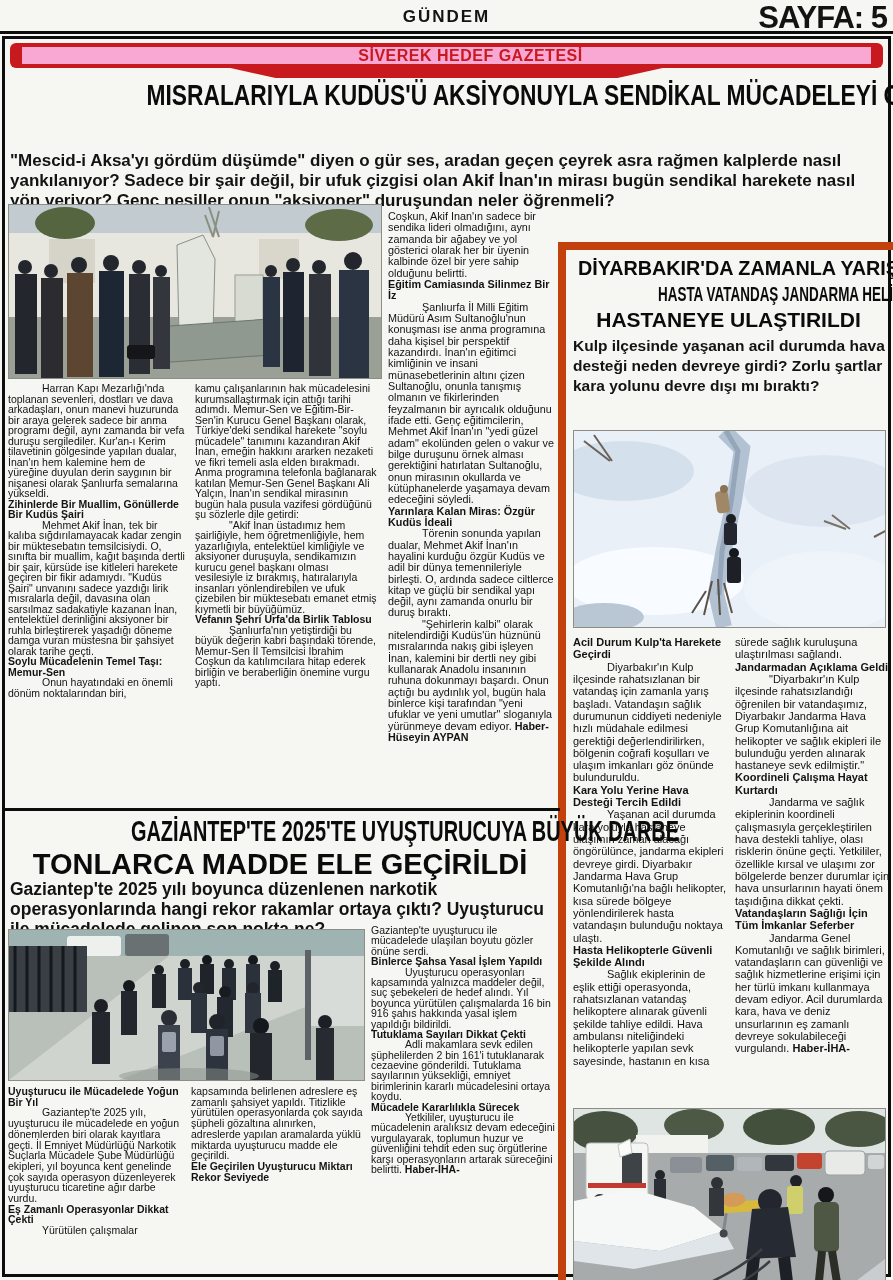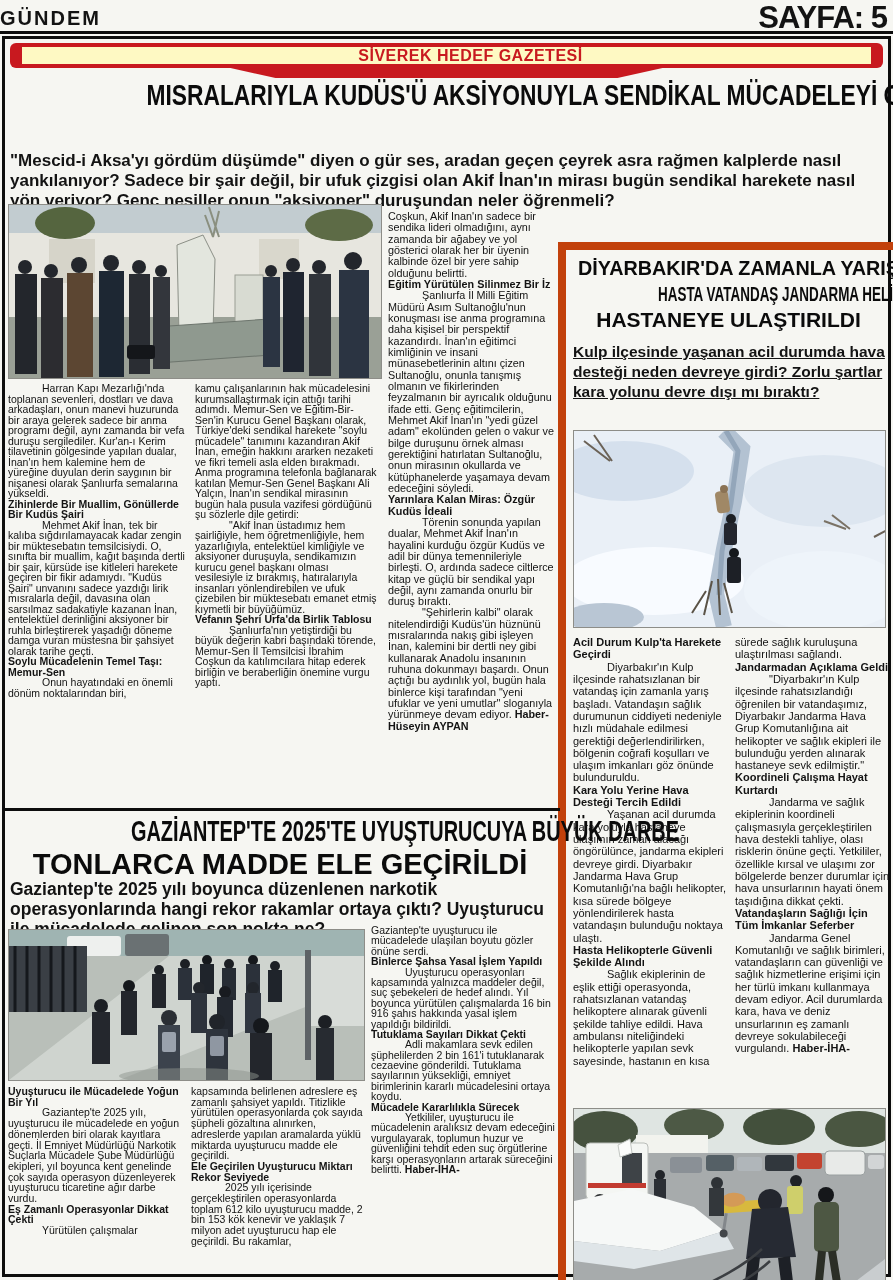--- a/index.html
+++ b/index.html
@@ -1,42 +1,42 @@
 <!DOCTYPE html>
 <html lang="tr"><head>
 <meta charset="utf-8">
 <style>
   html,body{margin:0;padding:0;background:#d8d8d4;}
   .page{position:relative;width:893px;height:1280px;background:#f6f6f2;
         font-family:"Liberation Sans",sans-serif;color:#131313;overflow:hidden;margin:0 auto;}
   .abs{position:absolute;}
   
   .hdr-date{left:6px;top:0px;font-size:25px;font-weight:bold;letter-spacing:-1px;}
-  .hdr-section{left:0;right:0;top:7px;font-size:20px;font-weight:bold;letter-spacing:2px;}
+  .hdr-section{left:0;right:0;top:7px;text-align:center;font-size:17px;font-weight:bold;letter-spacing:2px;}
   .hdr-page{right:6px;top:0px;font-size:31px;font-weight:bold;letter-spacing:-1px;}
   .hdr-rule{left:0;top:31px;width:893px;height:3px;background:#0d0d0d;}
   .frame{left:2px;top:36px;width:883px;height:1235px;border:3px solid #0d0d0d;}
   
   .banner{left:10px;top:43px;width:873px;height:25px;background:var(--red);border-radius:6px;}
-  .banner-strip{position:absolute;left:12px;right:12px;top:4px;bottom:4px;background:#fef9c3;
+  .banner-strip{position:absolute;left:12px;right:12px;top:4px;bottom:4px;background:#f9a8d4;
                 display:flex;align-items:center;justify-content:center;padding-left:48px;}
   .banner-title{color:var(--red);font-weight:bold;font-size:16px;letter-spacing:.5px;white-space:nowrap;}
   .banner-tab{left:50%;top:67px;width:450px;height:11px;transform:translateX(-50%);
               background:var(--red);clip-path:polygon(1% 0,99% 0,88% 100%,12% 100%);}
   
   .headline{text-align:center;font-weight:bold;color:#0b0b0b;}
   .fitline{display:inline-block;white-space:nowrap;}
   .m-headline{left:8px;top:76px;width:877px;font-size:30px;line-height:37px;}
   .m-lead{left:10px;top:151px;width:872px;font-size:17px;font-weight:bold;line-height:1.17;}
   .n-rule{left:2px;top:808px;width:558px;height:3px;background:#0d0d0d;}
   .n-headline{left:6px;top:815px;width:548px;font-size:29px;line-height:33px;}
   .n-lead{left:10px;top:880px;width:545px;font-size:17.5px;font-weight:bold;line-height:1.14;}
   .heli-box{left:558px;top:198px;width:329px;height:1070px;border:8px solid #c2410c;margin-top:44px;}
   .h-headline{left:2px;top:5px;width:321px;font-size:21px;line-height:26px;}
-  .h-lead{left:7px;top:92px;width:315px;font-size:15.5px;font-weight:bold;line-height:1.28;text-decoration:underline;}
+  .h-lead{left:7px;top:86px;width:315px;font-size:15.5px;font-weight:bold;line-height:1.28;}
   
   .photo{border:1px solid #8d8d88;background:#ccc;overflow:hidden;}
   .photo svg{display:block;}
   .m-photo{left:8px;top:204px;width:372px;height:173px;}
   .h-photo1{left:7px;top:180px;width:311px;height:196px;}
   .h-photo2{left:7px;top:858px;width:311px;height:204px;}
   .n-photo{left:8px;top:929px;width:355px;height:150px;}
   
   .colblock{overflow:hidden;text-align:left;}
   .colblock p{margin:0;}
@@ -123,21 +123,21 @@
       <p class="para">Onun hayatındaki en önemli dönüm noktalarından biri,</p>
     </div>
   <div class="abs colblock m-col2">
       <p class="para noindent">kamu çalışanlarının hak mücadelesini kurumsallaştırmak için attığı tarihi adımdı. Memur-Sen ve Eğitim-Bir-Sen'in Kurucu Genel Başkanı olarak, Türkiye'deki sendikal harekete "soylu mücadele" tanımını kazandıran Akif İnan, emeğin hakkını ararken nezaketi ve fikri temeli asla elden bırakmadı. Anma programına telefonla bağlanarak katılan Memur-Sen Genel Başkanı Ali Yalçın, İnan'ın sendikal mirasının bugün hala pusula vazifesi gördüğünü şu sözlerle dile getirdi:</p>
       <p class="para">"Akif İnan üstadımız hem şairliğiyle, hem öğretmenliğiyle, hem yazarlığıyla, entelektüel kimliğiyle ve aksiyoner duruşuyla, sendikamızın kurucu genel başkanı olması vesilesiyle iz bırakmış, hatıralarıyla insanları yönlendirebilen ve ufuk çizebilen bir müktesebatı emanet etmiş kıymetli bir büyüğümüz.</p>
       <p class="subhead">Vefanın Şehri Urfa'da Birlik Tablosu</p>
       <p class="para">Şanlıurfa'nın yetiştirdiği bu büyük değerin kabri başındaki törende, Memur-Sen İl Temsilcisi İbrahim Coşkun da katılımcılara hitap ederek birliğin ve beraberliğin önemine vurgu yaptı.</p>
     </div>
   <div class="abs colblock m-col3">
       <p class="para noindent">Coşkun, Akif İnan'ın sadece bir sendika lideri olmadığını, aynı zamanda bir ağabey ve yol gösterici olarak her bir üyenin kalbinde özel bir yere sahip olduğunu belirtti.</p>
-      <p class="subhead">Eğitim Yürütülen Silinmez Bir İz</p>
+      <p class="subhead">Eğitim Camiasında Silinmez Bir İz</p>
       <p class="para">Şanlıurfa İl Milli Eğitim Müdürü Asım Sultanoğlu'nun konuşması ise anma programına daha kişisel bir perspektif kazandırdı. İnan'ın eğitimci kimliğinin ve insani münasebetlerinin altını çizen Sultanoğlu, onunla tanışmış olmanın ve fikirlerinden feyzalmanın bir ayrıcalık olduğunu ifade etti. Genç eğitimcilerin, Mehmet Akif İnan'ın "yedi güzel adam" ekolünden gelen o vakur ve bilge duruşunu örnek alması gerektiğini hatırlatan Sultanoğlu, onun mirasının okullarda ve kütüphanelerde yaşamaya devam edeceğini söyledi.</p>
       <p class="subhead">Yarınlara Kalan Miras: Özgür Kudüs İdeali</p>
       <p class="para">Törenin sonunda yapılan dualar, Mehmet Akif İnan'ın hayalini kurduğu özgür Kudüs ve adil bir dünya temennileriyle birleşti. O, ardında sadece ciltlerce kitap ve güçlü bir sendikal yapı değil, aynı zamanda onurlu bir duruş bıraktı.</p>
       <p class="para">"Şehirlerin kalbi" olarak nitelendirdiği Kudüs'ün hüznünü mısralarında nakış gibi işleyen İnan, kalemini bir dertli ney gibi kullanarak Anadolu insanının ruhuna dokunmayı başardı. Onun açtığı bu aydınlık yol, bugün hala binlerce kişi tarafından "yeni ufuklar ve yeni umutlar" sloganıyla yürünmeye devam ediyor.<b> Haber- Hüseyin AYPAN</b></p>
     </div>
 
   <div class="abs heli-box">
     <div class="abs headline h-headline">
       <div><span class="fitline" style="transform: scaleX(0.941349); transform-origin: 50% 50%;">DİYARBAKIR'DA ZAMANLA YARIŞ</span></div>
       <div><span class="fitline" style="transform: scaleX(0.640719); transform-origin: 50% 50%;">HASTA VATANDAŞ JANDARMA HELİKOPTERİYLE</span></div>
@@ -303,21 +303,20 @@
 
   <div class="abs colblock n-col1">
       <p class="subhead">Uyuşturucu ile Mücadelede Yoğun Bir Yıl</p>
       <p class="para">Gaziantep'te 2025 yılı, uyuşturucu ile mücadelede en yoğun dönemlerden biri olarak kayıtlara geçti. İl Emniyet Müdürlüğü Narkotik Suçlarla Mücadele Şube Müdürlüğü ekipleri, yıl boyunca kent genelinde çok sayıda operasyon düzenleyerek uyuşturucu ticaretine ağır darbe vurdu.</p>
       <p class="subhead">Eş Zamanlı Operasyonlar Dikkat Çekti</p>
       <p class="para">Yürütülen çalışmalar</p>
     </div>
   <div class="abs colblock n-col2">
       <p class="para noindent">kapsamında belirlenen adreslere eş zamanlı şahsiyet yapıldı. Titizlikle yürütülen operasyonlarda çok sayıda şüpheli gözaltına alınırken, adreslerde yapılan aramalarda yüklü miktarda uyuşturucu madde ele geçirildi.</p>
       <p class="subhead">Ele Geçirilen Uyuşturucu Miktarı Rekor Seviyede</p>
-      <p class="para">2025 yılı içerisinde gerçekleştirilen operasyonlarda toplam 612 kilo uyuşturucu madde, 2 bin 153 kök kenevir ve yaklaşık 7 milyon adet uyuşturucu hap ele geçirildi. Bu rakamlar,</p>
     </div>
   <div class="abs colblock n-col3">
       <p class="para noindent">Gaziantep'te uyuşturucu ile mücadelede ulaşılan boyutu gözler önüne serdi.</p>
       <p class="subhead">Binlerce Şahsa Yasal İşlem Yapıldı</p>
       <p class="para">Uyuşturucu operasyonları kapsamında yalnızca maddeler değil, suç şebekeleri de hedef alındı. Yıl boyunca yürütülen çalışmalarda 16 bin 916 şahıs hakkında yasal işlem yapıldığı bildirildi.</p>
       <p class="subhead">Tutuklama Sayıları Dikkat Çekti</p>
       <p class="para">Adli makamlara sevk edilen şüphelilerden 2 bin 161'i tutuklanarak cezaevine gönderildi. Tutuklama sayılarının yüksekliği, emniyet birimlerinin kararlı mücadelesini ortaya koydu.</p>
       <p class="subhead">Mücadele Kararlılıkla Sürecek</p>
       <p class="para">Yetkililer, uyuşturucu ile mücadelenin aralıksız devam edeceğini vurgulayarak, toplumun huzur ve güvenliğini tehdit eden suç örgütlerine karşı operasyonların artarak süreceğini belirtti.<b> Haber-İHA-</b></p>
     </div>

